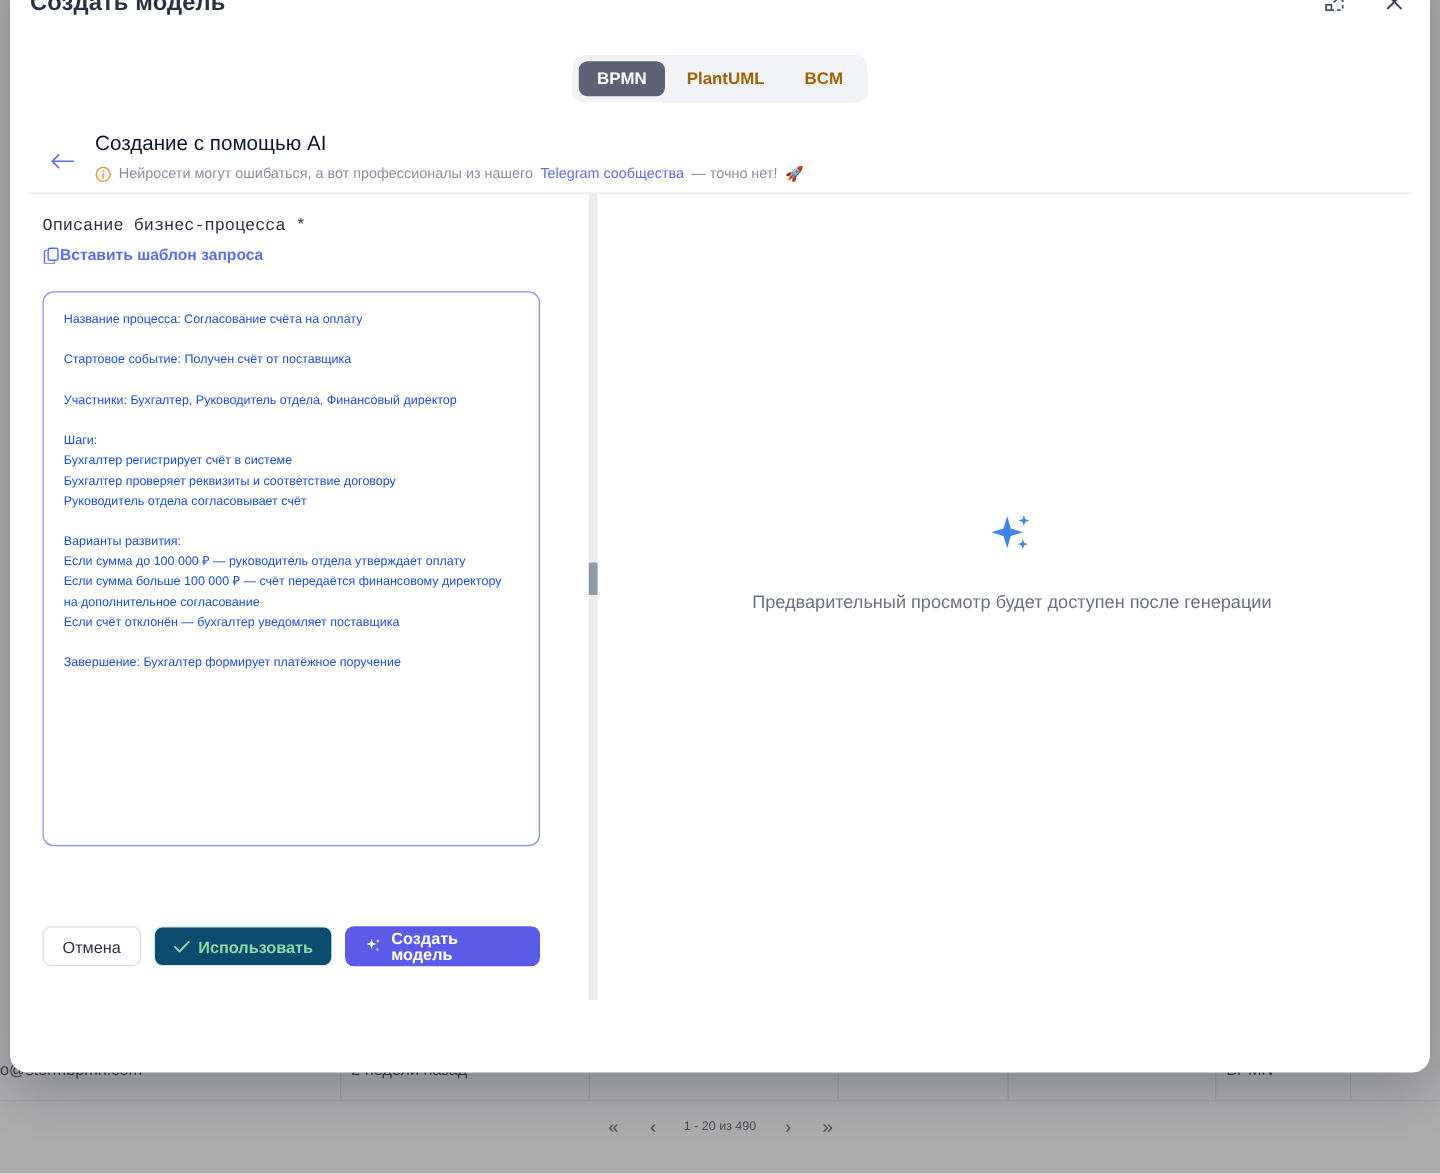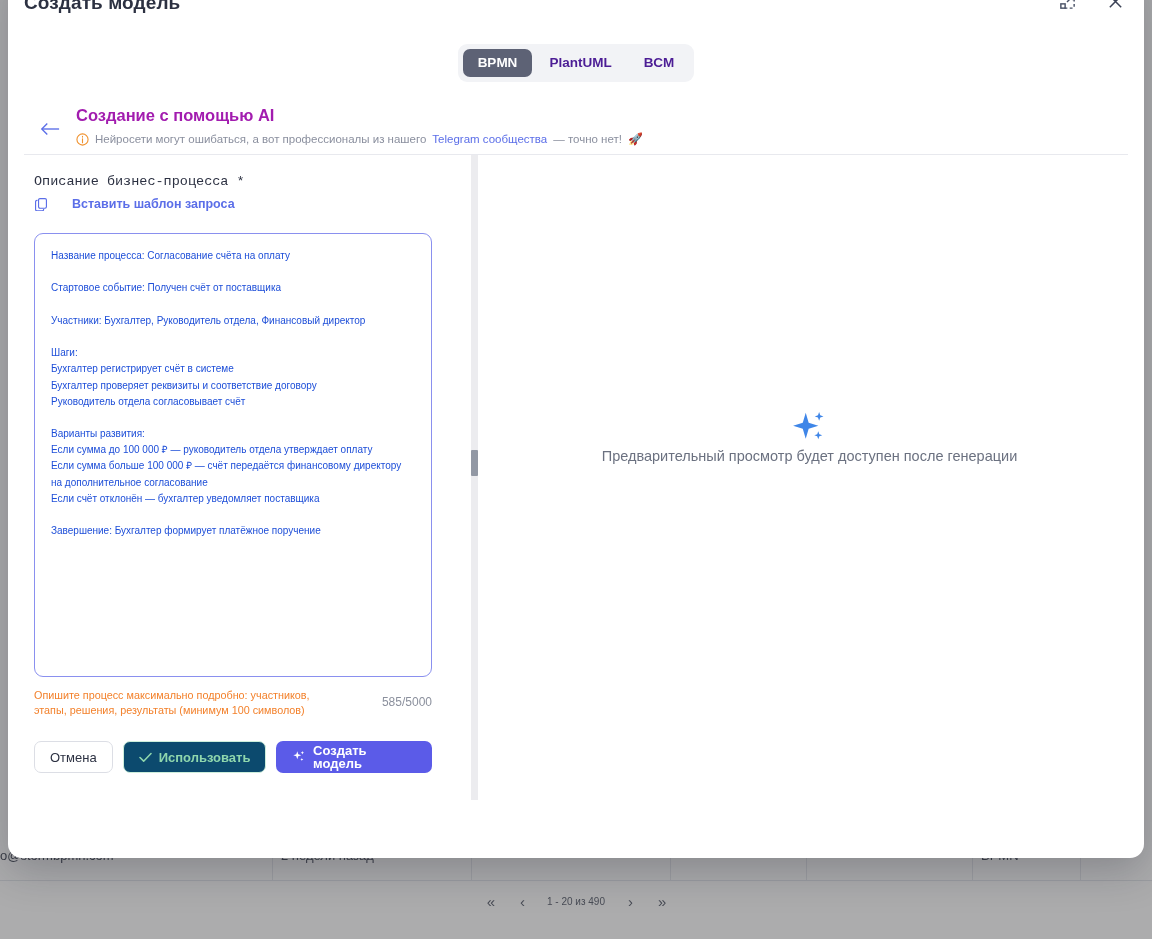--- a/index.html
+++ b/index.html
@@ -47,44 +47,44 @@
     position: absolute; left: 16px; top: 30px;
     font-size: 19px; font-weight: bold; color: #2c3142; letter-spacing: .1px;
   }
   .head-icons { position: absolute; right: 18px; top: 28px; display: flex; gap: 26px; align-items: center; }
   .icon-btn { width: 22px; height: 22px; display: flex; align-items: center; justify-content: center;
               cursor: pointer; color: #4a5266; }
 
   
   .tabs-wrap { position: absolute; left: 0; right: 0; top: 82px; display: flex; justify-content: center; }
   .tabs { display: flex; background: #f2f3f6; border-radius: 9px; padding: 5px; gap: 2px; }
-  .tab { padding: 7px 15px; font-size: 13.5px; font-weight: bold; color: #4c1d95;
+  .tab { padding: 7px 15px; font-size: 13.5px; font-weight: bold; color: #a16207;
          border-radius: 7px; cursor: pointer; line-height: 1; }
   .tab.active { background: #5d6275; color: #ffffff; }
 
   
   .sub-head { position: absolute; left: 0; right: 0; top: 137px; height: 55px; }
   .back-arrow { position: absolute; left: 30px; top: 18px; width: 24px; height: 24px;
                 color: #5b6ee8; cursor: pointer; display:flex; align-items:center; justify-content:center; }
-  .sub-title { position: absolute; left: 68px; top: 7px; font-size: 16.5px; font-weight: bold; color: #a21caf; }
+  .sub-title { position: absolute; left: 68px; top: 7px; font-size: 16.5px; font-weight: normal; color: #0f172a; }
   .sub-note { position: absolute; left: 68px; top: 33px; display: flex; align-items: center; gap: 6px;
               font-size: 11.5px; color: #8a8f9e; white-space: nowrap; }
   .info-ico { width: 13px; height: 13px; flex: none; }
   .tg-link { color: #5b6ee8; cursor: pointer; }
   .rocket { font-size: 12px; }
   .hr { position: absolute; left: 16px; right: 16px; top: 192px; height: 1px; background: #e8e9ee; }
 
   
   .body { position: absolute; left: 0; right: 0; top: 193px; bottom: 0; display: flex; }
   .left-pane { position: relative; width: 466px; padding: 0 22px; }
   .divider { width: 1px; background: #e8e9ee; height: 645px; }
   .right-pane { position: relative; flex: 1; }
 
   .field-label { position: absolute; left: 26px; top: 19px; font-size: 13.5px; color: #2c3142; font-family: Liberation Mono, monospace; }
-  .tpl-link { position: absolute; left: 26px; top: 42px; display: flex; align-items: center; gap: 24px;
+  .tpl-link { position: absolute; left: 26px; top: 42px; display: flex; align-items: center; gap: 0;
               font-size: 12.5px; font-weight: bold; color: #5b6ee8; cursor: pointer; }
   .tpl-ico { width: 14px; height: 14px; }
 
   .ta-box {
     position: absolute; left: 26px; top: 78px; width: 398px; height: 444px;
     border: 1.6px solid #8a90ef; border-radius: 9px; background: #ffffff;
     padding: 14px 16px; overflow: hidden;
   }
   .ta-text { font-size: 10px; line-height: 1.62; color: #1d4ed8; white-space: pre-wrap; }
 
@@ -101,21 +101,21 @@
              display: flex; justify-content: center; gap: 10px; }
   .btn { height: 32px; border-radius: 7px; font-size: 13px; font-weight: bold;
          display: flex; align-items: center; justify-content: center; gap: 7px;
          padding: 12px 15px; cursor: pointer; line-height: 1; }
   .btn-cancel { background: #ffffff; border: 1px solid #dcdee5; color: #2c3142; font-weight: normal; }
   .btn-use { background: #0c4a6e; border: 1px solid #cdeedb; color: #8fd7ad; }
   .btn-create { background: #5b5be8; color: #ffffff; border: none; padding: 0 16px; }
 
   
   .preview { position: absolute; left: 0; right: 0; top: 255px; display: flex;
-             flex-direction: column; align-items: center; }
+             flex-direction: column; align-items: center; gap: 26px; }
   .spark { width: 38px; height: 38px; }
   .preview-text { font-size: 14.5px; color: #6b7180; }
 </style>
 </head>
 <body>
 
 <div id="page-root">
 
   <div class="bg-table">
     <div class="bg-row">
@@ -217,24 +217,20 @@
 Руководитель отдела согласовывает счёт
 
 Варианты развития:
 Если сумма до 100 000 ₽ — руководитель отдела утверждает оплату
 Если сумма больше 100 000 ₽ — счёт передаётся финансовому директору на дополнительное согласование
 Если счёт отклонён — бухгалтер уведомляет поставщика
 
 Завершение: Бухгалтер формирует платёжное поручение</div>
         </div>
 
-        <div class="hint-row">
-          <div class="hint">Опишите процесс максимально подробно: участников, этапы, решения, результаты (минимум 100 символов)</div>
-          <div class="counter">585/5000</div>
-        </div>
 
         <div class="btn-row">
           <div class="btn btn-cancel">Отмена</div>
           <div class="btn btn-use">
             <svg width="13" height="11" viewBox="0 0 14 12" fill="none" stroke="#8fd7ad" stroke-width="1.7">
               <path d="M1 6 L5 10 L13 1.6" stroke-linecap="round" stroke-linejoin="round"></path>
             </svg>
             <span>Использовать</span>
           </div>
           <div class="btn btn-create">

